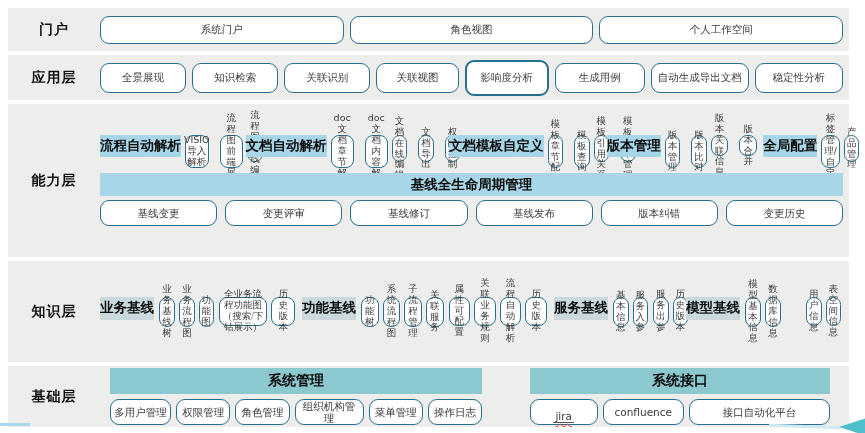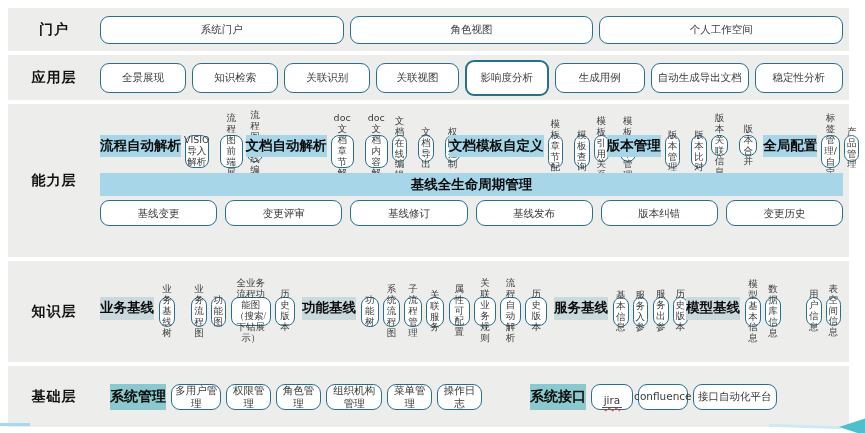--- a/index.html
+++ b/index.html
@@ -42,21 +42,21 @@
   .cap-row{display:flex;gap:11px;}
   #baseline-header{margin-top:5px;height:23px;}
   #baseline-items{margin-top:4px;height:26px;gap:8px;}
   
   #knw-groups{gap:7px;align-items:stretch;}
   .knw-group{gap:5px;}
   .knw-group .group-header{height:23px;}
   .knw-row{display:flex;gap:4px;}
   
   #fnd-row{display:flex;gap:48px;margin-left:10px;}
-  .fnd-section{display:flex;flex-direction:row;gap:5px;}
+  .fnd-section{display:flex;flex-direction:column;gap:5px;}
   .fnd-section .group-header{height:26px;font-size:14px;}
   .fnd-items{height:26px;gap:5px;}
   .misspelled{
     border-bottom:1px solid #555;
     text-decoration:underline wavy #e0372e;
     text-decoration-thickness:1px;
     text-underline-offset:3px;
     padding:0 2px;
   }
   
@@ -171,21 +171,21 @@
   </section>
 
   <section class="band" style="height:101px">
     <div class="label-col">知识层</div>
     <div class="content-col">
       <div class="row" id="knw-groups">
           <div class="group knw-group" style="width: 195px;">
             <div class="group-header hd-gray">业务基线</div>
             <div class="knw-row" style="height: 30px;">
               <div class="btn sm" style="flex: 1.1 1 0%;">业务基线树</div>
-              <div class="btn sm" style="flex: 1.1 1 0%; margin-left: 12px;">业务流程图</div>
+              <div class="btn sm" style="flex: 1.1 1 0%;">业务流程图</div>
               <div class="btn sm" style="flex: 0.95 1 0%;">功能图</div>
             </div>
             <div class="knw-row" style="height: 29px;">
               <div class="btn sm" style="flex: 2.3 1 0%; font-family: Liberation Serif, serif;">全业务流程功能图（搜索/下钻展示）</div>
               <div class="btn sm" style="flex: 0.95 1 0%;">历史版本</div>
             </div>
           </div>
           <div class="group knw-group" style="width: 245px;">
             <div class="group-header hd-gray">功能基线</div>
             <div class="knw-row" style="height: 30px;">

